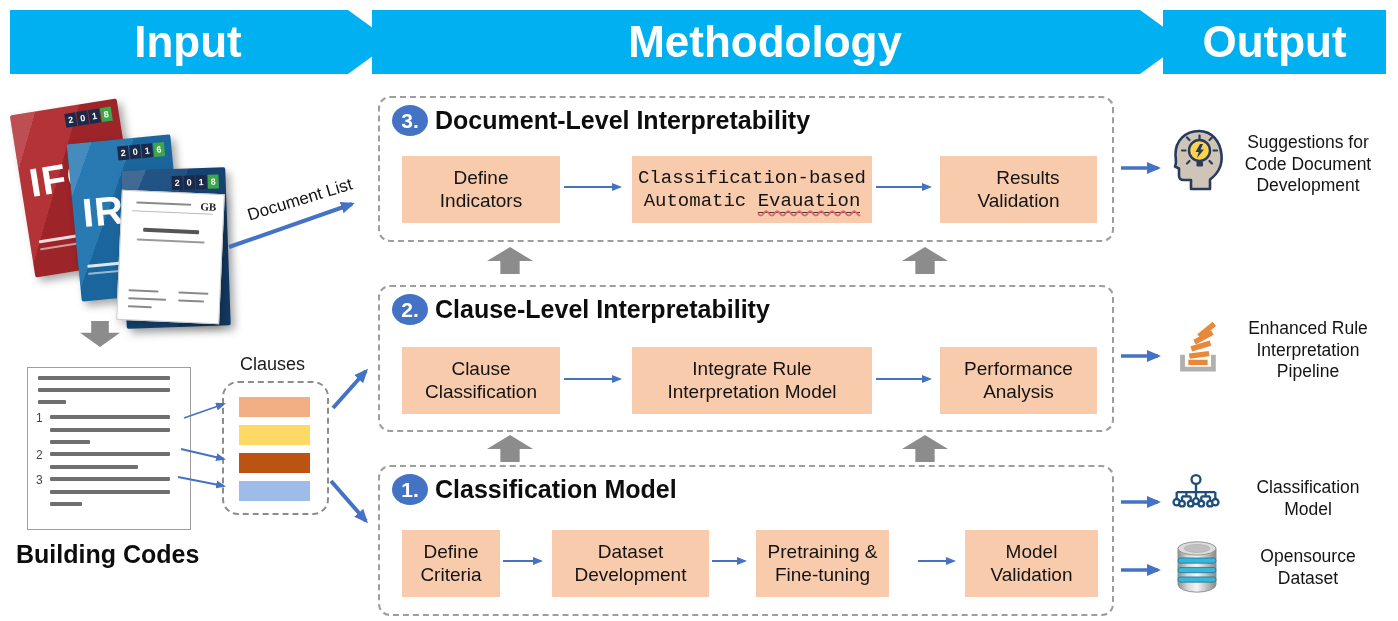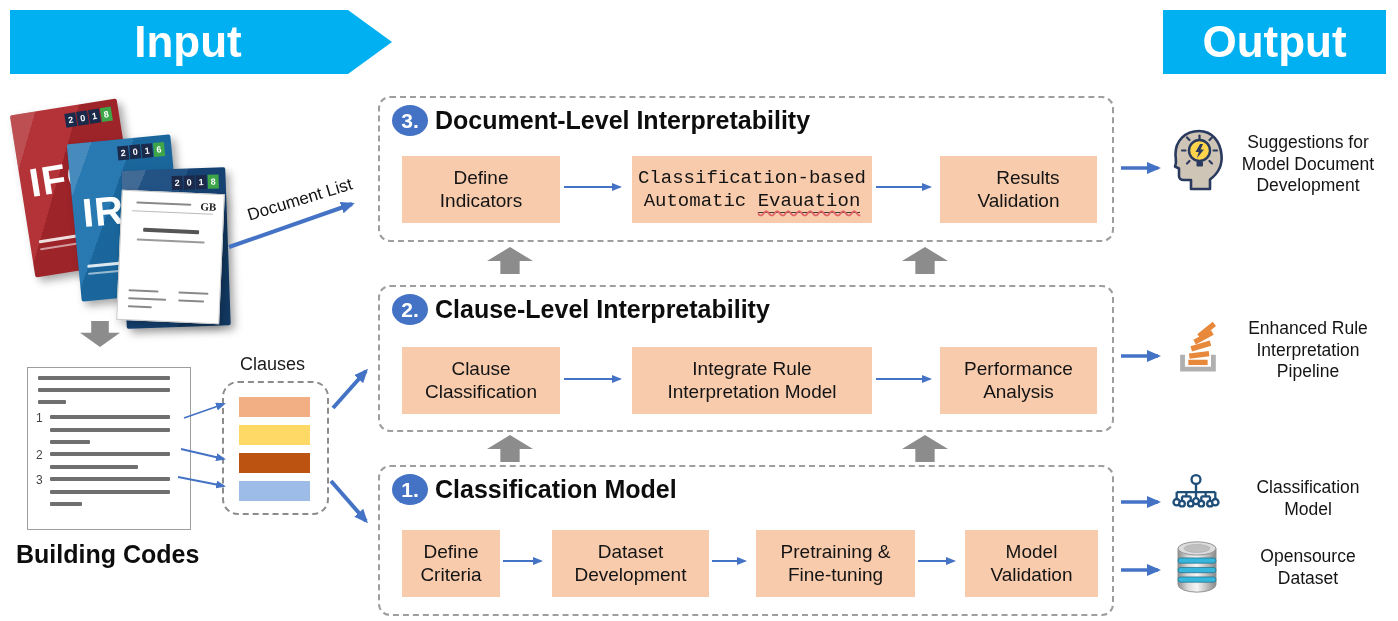--- a/index.html
+++ b/index.html
@@ -78,21 +78,21 @@
   #s3b1{left:22px;top:58px;width:158px;height:67px;}
   #s3b2{left:252px;top:58px;width:240px;height:67px;font-family:Liberation Mono, monospace;}
   #s3b3{left:560px;top:58px;width:157px;height:67px;text-align:right;}
   
   #s2b1{left:22px;top:60px;width:158px;height:67px;}
   #s2b2{left:252px;top:60px;width:240px;height:67px;}
   #s2b3{left:560px;top:60px;width:157px;height:67px;}
   
   #s1b1{left:22px;top:63px;width:98px;height:67px;}
   #s1b2{left:172px;top:63px;width:157px;height:67px;}
-  #s1b3{left:376px;top:63px;width:159px;height:67px;}
+  #s1b3{left:376px;top:63px;width:133px;height:67px;}
   #s1b4{left:585px;top:63px;width:133px;height:67px;}
 
   
   .out-icon{position:absolute;}
   .out-label{position:absolute;left:1230px;width:156px;text-align:center;font-size:17.5px;
              color:#141414;line-height:1.24;white-space:pre-line;}
   #out-label-1{top:132px;}
   #out-label-2{top:318px;}
   #out-label-3{top:477px;}
   #out-label-4{top:546px;}
@@ -100,20 +100,23 @@
   
   #overlay{position:absolute;left:0;top:0;pointer-events:none;}
 </style>
 </head>
 <body>
 
 <div class="canvas">
 
   <div class="band arrow" id="band-input">
     <span>Input</span>
+  </div>
+  <div class="band arrow" id="band-methodology">
+    <span>Methodology</span>
   </div>
   <div class="band" id="band-output">
     <span>Output</span>
   </div>
 
   <div class="book" id="book-ifc" style="background-color: rgb(175, 40, 45);">
     <div class="shine"></div>
     <div class="chips">
       <span class="chip">2</span>
       <span class="chip">0</span>
@@ -319,21 +322,21 @@
     </defs>
     <path d="M4 11 L4 49 A20 8 0 0 0 44 49 L44 11 Z" fill="url(#gradDb)" stroke="#8F8F8F" stroke-width="1"></path>
     <rect x="4" y="21" width="40" height="5.5" rx="2.75" fill="#35B6DA" stroke="#23708E" stroke-width="0.8"></rect>
     <rect x="4" y="31" width="40" height="5.5" rx="2.75" fill="#35B6DA" stroke="#23708E" stroke-width="0.8"></rect>
     <rect x="4" y="41" width="40" height="5.5" rx="2.75" fill="#35B6DA" stroke="#23708E" stroke-width="0.8"></rect>
     <ellipse cx="24" cy="11" rx="20" ry="7" fill="#DCDCDC" stroke="#8F8F8F"></ellipse>
     <ellipse cx="24" cy="11" rx="13.5" ry="4.2" fill="#BFBFBF" stroke="#A8A8A8" stroke-width="0.6"></ellipse>
   </svg>
 
   <div class="out-label" id="out-label-1">Suggestions for
-Model Document
+Code Document
 Development</div>
   <div class="out-label" id="out-label-2">Enhanced Rule
 Interpretation
 Pipeline</div>
   <div class="out-label" id="out-label-3">Classification
 Model</div>
   <div class="out-label" id="out-label-4">Opensource
 Dataset</div>
 
   <svg id="overlay" width="1398" height="621" viewBox="0 0 1398 621">

